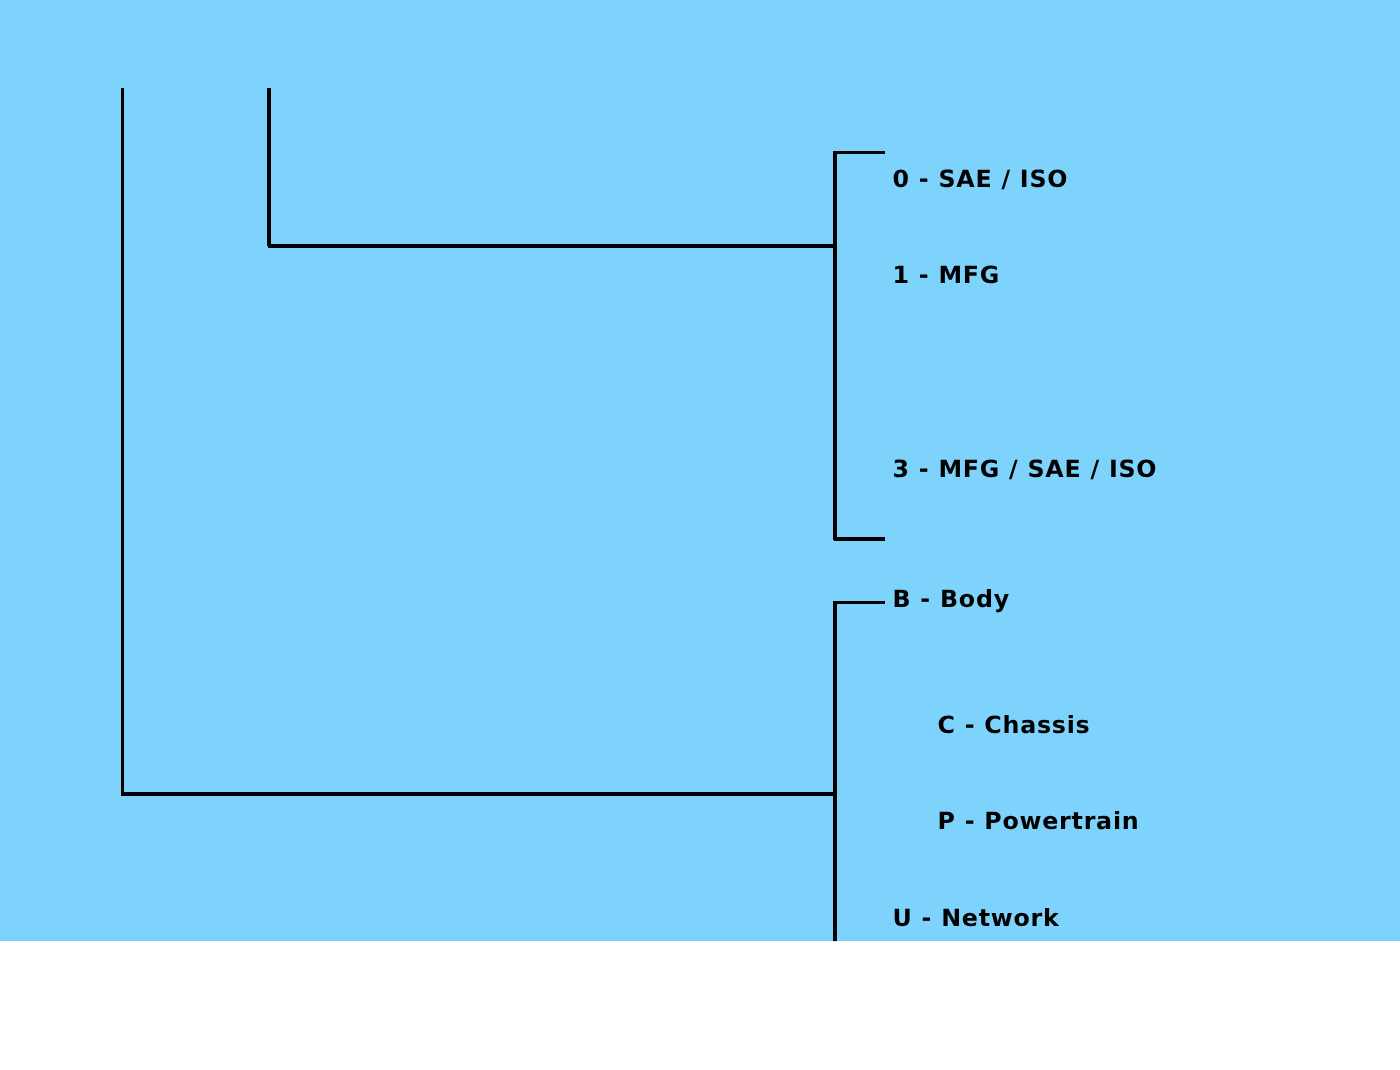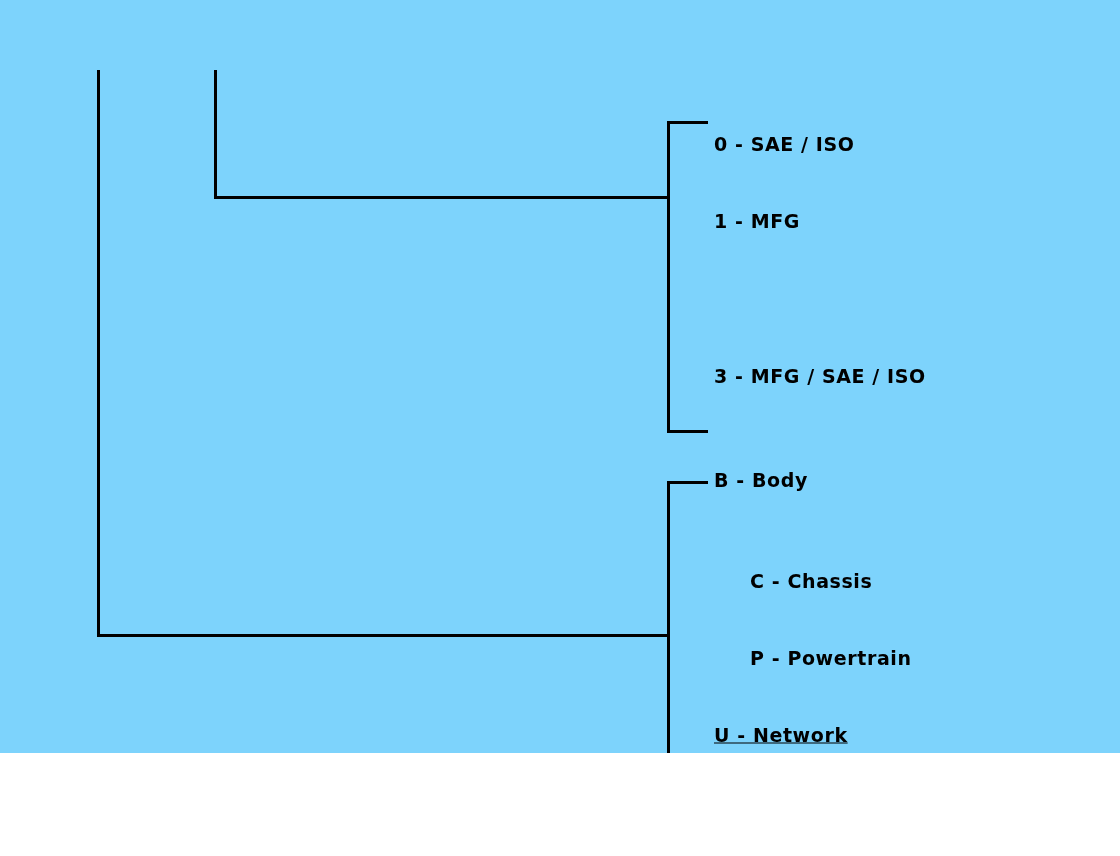--- a/index.html
+++ b/index.html
@@ -63,15 +63,15 @@
       <line x1="97" y1="635" x2="668" y2="635" stroke="#000000" stroke-width="3" shape-rendering="crispEdges"></line>
     </g>
   </svg>
 
   <div class="leaf-label" style="left:714px; top:144px;">0 - SAE / ISO</div>
   <div class="leaf-label" style="left:714px; top:221px;">1 - MFG</div>
   <div class="leaf-label" style="left:714px; top:376px;">3 - MFG / SAE / ISO</div>
   <div class="leaf-label" style="left:714px; top:480px;">B - Body</div>
   <div class="leaf-label" style="left:714px; top:581px;margin-left:36px;">C - Chassis</div>
   <div class="leaf-label" style="left:750px; top:658px;">P - Powertrain</div>
-  <div class="leaf-label" style="left:714px; top:735px;text-decoration:underline;">U - Network</div>
+  <div class="leaf-label" style="left:714px; top:735px;">U - Network</div>
 
 </div>
 
 </body></html>

